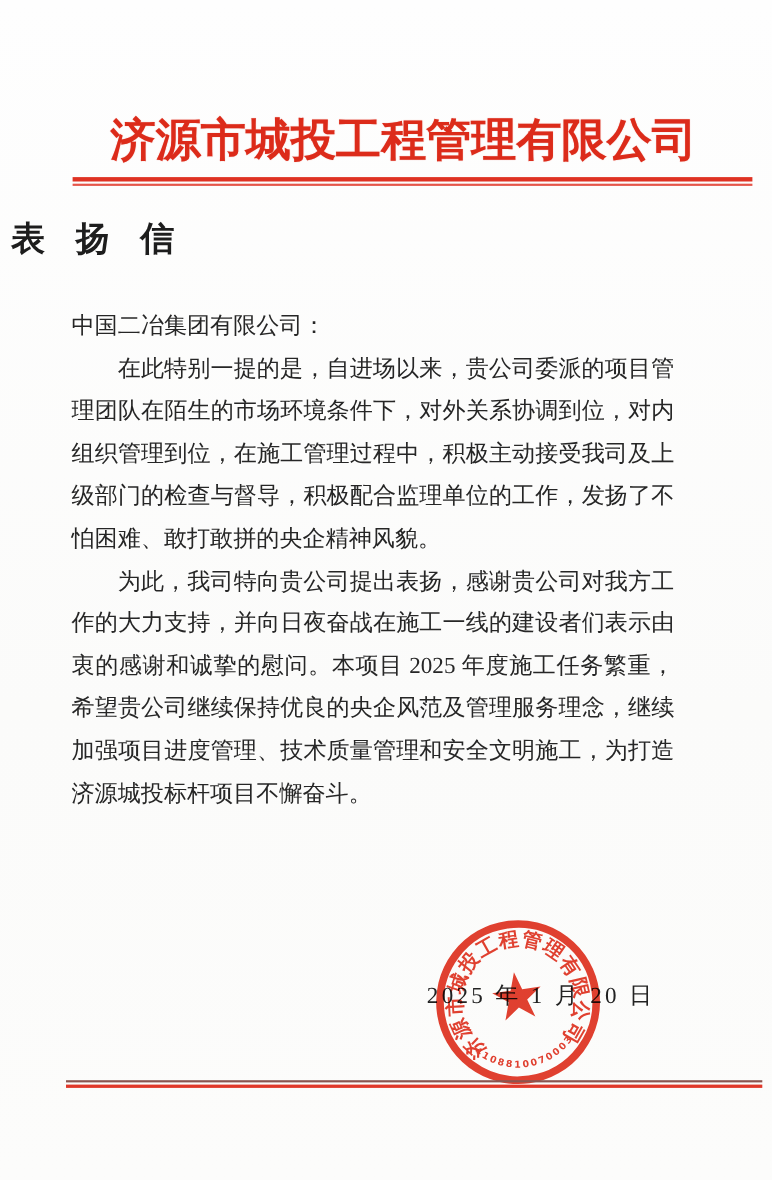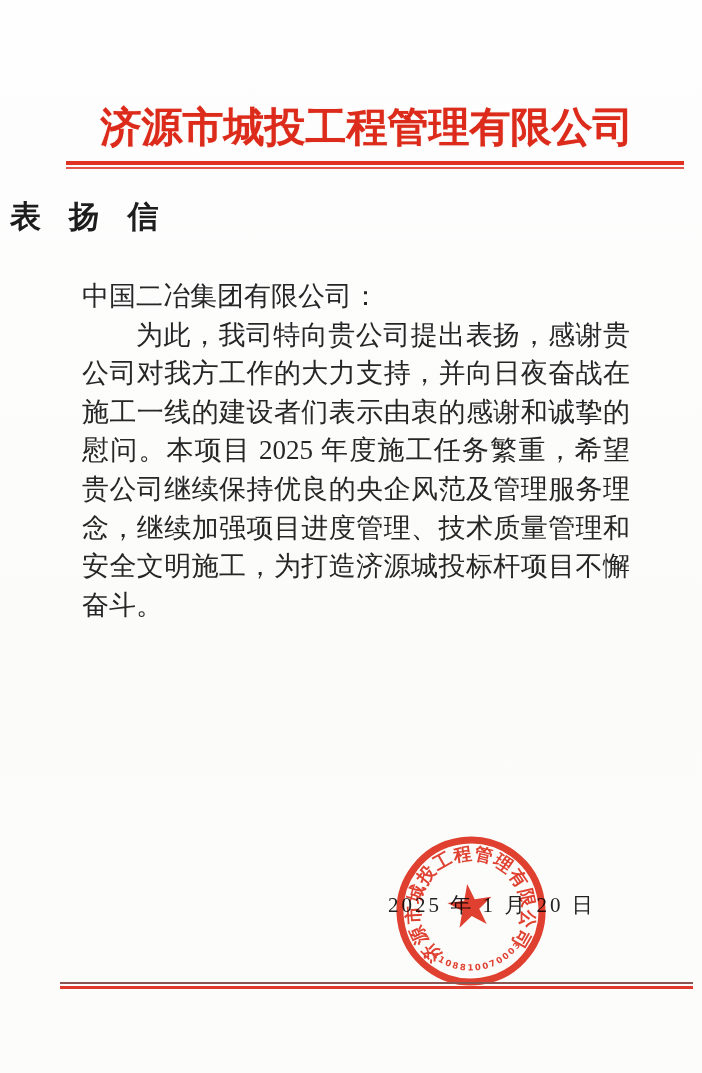--- a/index.html
+++ b/index.html
@@ -23,22 +23,22 @@
   .rule-top .thick{height:4px;background:#df3223;}
   .rule-top .thin{height:2px;background:#e5564a;margin-top:2px;}
   .doc-title{
     position:absolute;top:196px;left:0;right:0;margin:0;
     text-align:left;
     font-size:31px;font-weight:600;color:#1d1d1d;
     letter-spacing:10px;text-indent:10px;
     white-space:pre;
   }
   .body-text{
-    position:absolute;top:277px;left:82px;width:548px;
-    font-size:27px;line-height:38.6px;color:#262626;
+    position:absolute;top:277px;left:65px;width:548px;
+    font-size:21px;line-height:38.6px;color:#262626;
     text-align:justify;
   }
   .body-text p{margin:0;}
   .body-text .para{text-indent:2em;}
   .date-line{
     position:absolute;top:891px;left:388px;
     font-size:21px;color:#222222;letter-spacing:3px;
     white-space:nowrap;
   }
   .seal{
@@ -71,20 +71,21 @@
 
   <div class="rule-top">
     <div class="thick"></div>
     <div class="thin"></div>
   </div>
 
   <h2 class="doc-title">表 扬 信</h2>
 
   <div class="body-text">
     <p class="salutation">中国二冶集团有限公司：</p>
+    <p class="para">在此特别一提的是，自进场以来，贵公司委派的项目管理团队在陌生的市场环境条件下，对外关系协调到位，对内组织管理到位，在施工管理过程中，积极主动接受我司及上级部门的检查与督导，积极配合监理单位的工作，发扬了不怕困难、敢打敢拼的央企精神风貌。</p>
     <p class="para">为此，我司特向贵公司提出表扬，感谢贵公司对我方工作的大力支持，并向日夜奋战在施工一线的建设者们表示由衷的感谢和诚挚的慰问。本项目 2025 年度施工任务繁重，希望贵公司继续保持优良的央企风范及管理服务理念，继续加强项目进度管理、技术质量管理和安全文明施工，为打造济源城投标杆项目不懈奋斗。</p>
   </div>
 
   <div class="date-line">2025 年 1 月 20 日</div>
 
   <svg class="seal" viewBox="0 0 200 200" aria-hidden="true">
     <defs>
       <path id="arcTop" d="M 53.3 146.7 A 66 66 0 1 1 146.7 146.7" fill="none"></path>
       <path id="arcBottom" d="M 29.3 131.3 A 78 78 0 0 0 170.7 131.3" fill="none"></path>
     </defs>

